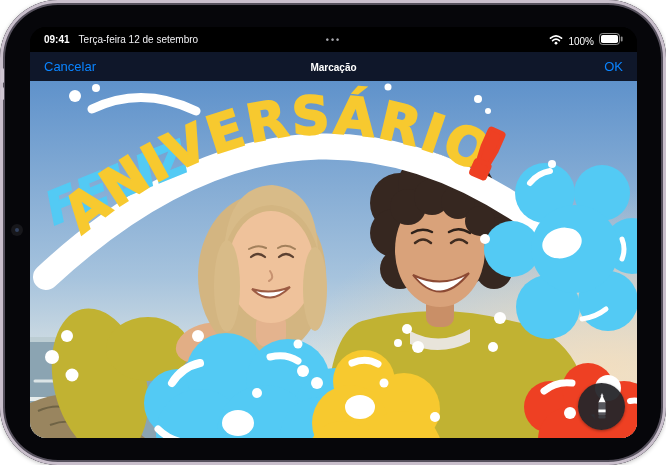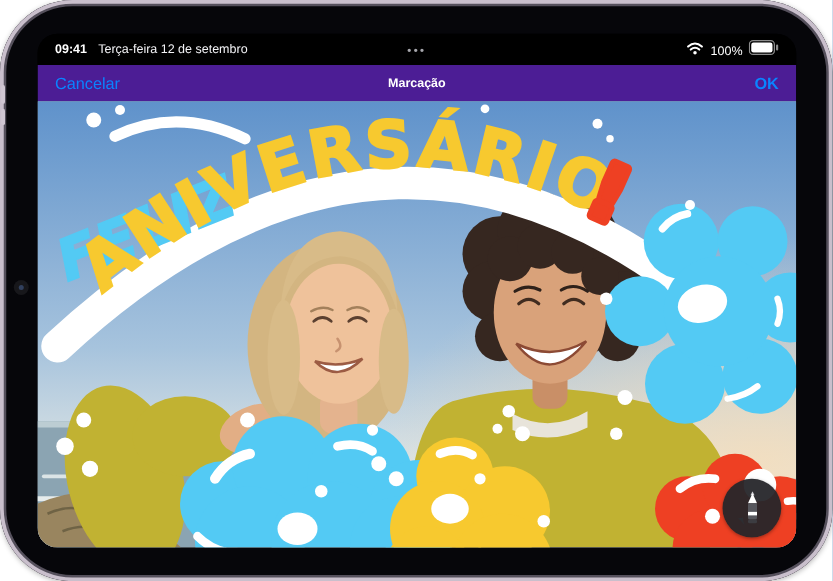--- a/index.html
+++ b/index.html
@@ -34,25 +34,25 @@
   .sb-left{display:flex;gap:9px;align-items:flex-start;}
   .sb-time{font-weight:700;}
   .sb-date{color:#f2f2f5;}
   .sb-center{
     position:absolute;left:50%;top:50%;transform:translate(-50%,-50%);
     color:#a8a8ae;font-size:9px;letter-spacing:2px;font-weight:700;
   }
   .sb-right{display:flex;gap:5px;align-items:flex-end;}
   .sb-batt-pct{font-size:10px;}
   .navbar{
-    position:relative;height:29px;background:#4c1d95;
+    position:relative;height:29px;background:#0f172a;
     display:flex;align-items:center;justify-content:space-between;padding:0 14px;
   }
   .nav-btn{font-size:13px;color:#0A84FF;background:none;border:none;padding:0;cursor:pointer;font-family:inherit;}
-  .nav-btn.ok{font-weight:700;}
+  .nav-btn.ok{font-weight:400;}
   .nav-title{
     position:absolute;left:50%;top:50%;transform:translate(-50%,-50%);
     color:#fff;font-size:10px;font-weight:700;
   }
   .photo{
     position:absolute;left:0;top:54px;width:607px;height:357px;background:#9cb6d6;
   }
   .photo svg{display:block;}
   .pen-btn{
     position:absolute;right:12px;bottom:8px;width:47px;height:47px;border-radius:50%;

